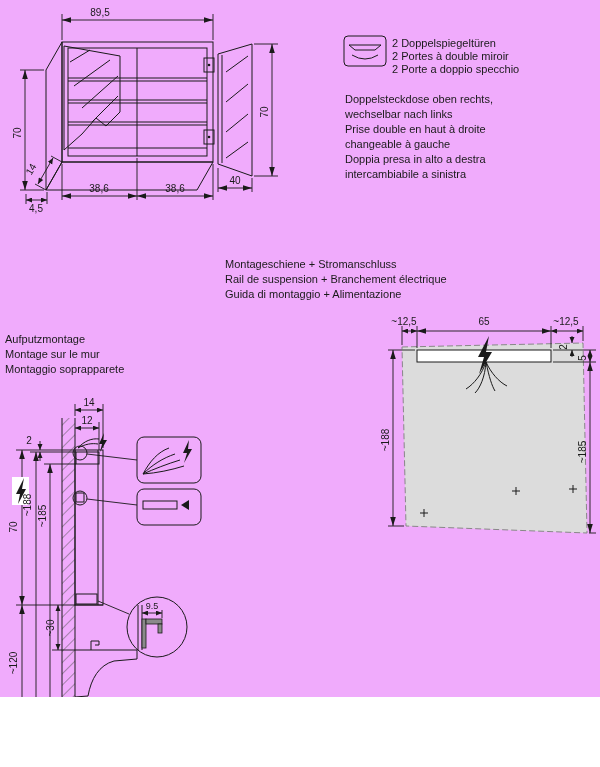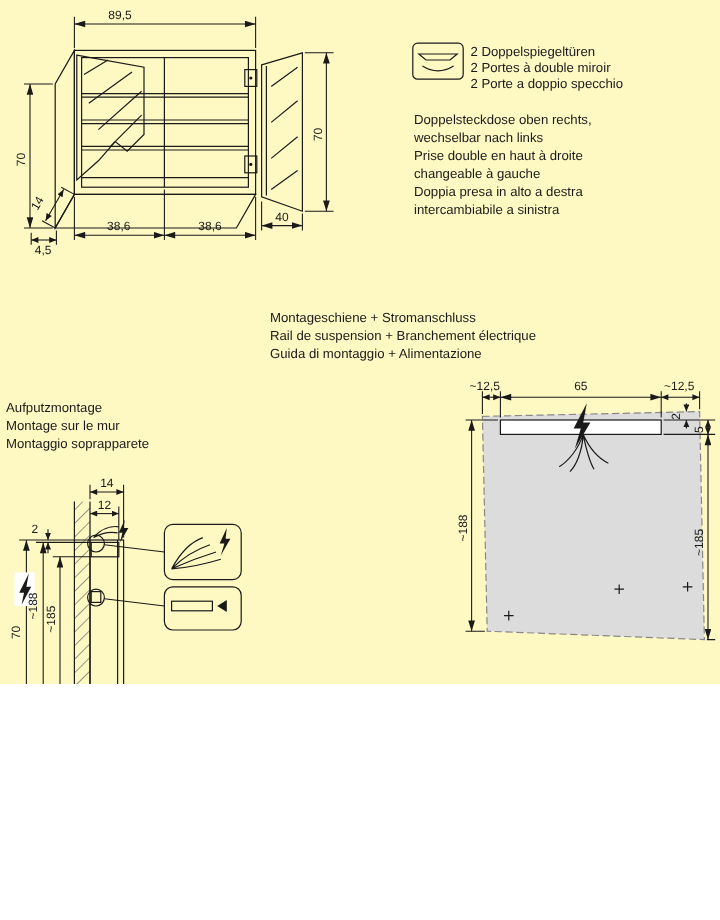--- a/index.html
+++ b/index.html
@@ -1,16 +1,16 @@
 <!DOCTYPE html>
 <html><head>
 <meta charset="utf-8">
 <style>
   html,body { margin:0; padding:0; background:#ffffff; }
-  .stage { position:relative; width:600px; height:570px; background:#fef9c3; overflow:hidden; }
+  .stage { position:relative; width:600px; height:697px; background:#f0abfc; overflow:hidden; }
   svg { font-family:"Liberation Sans", sans-serif; }
   .ln  { stroke:#1a1a1a; stroke-width:1; fill:none; }
   .dim { stroke:#1a1a1a; stroke-width:0.9; fill:none; }
   .lbl  { font-size:10px; fill:#1a1a1a; }
   .lbl2 { font-size:9px;  fill:#1a1a1a; }
   .txt  { font-size:11px; fill:#1a1a1a; }
 </style>
 </head>
 <body>
 

